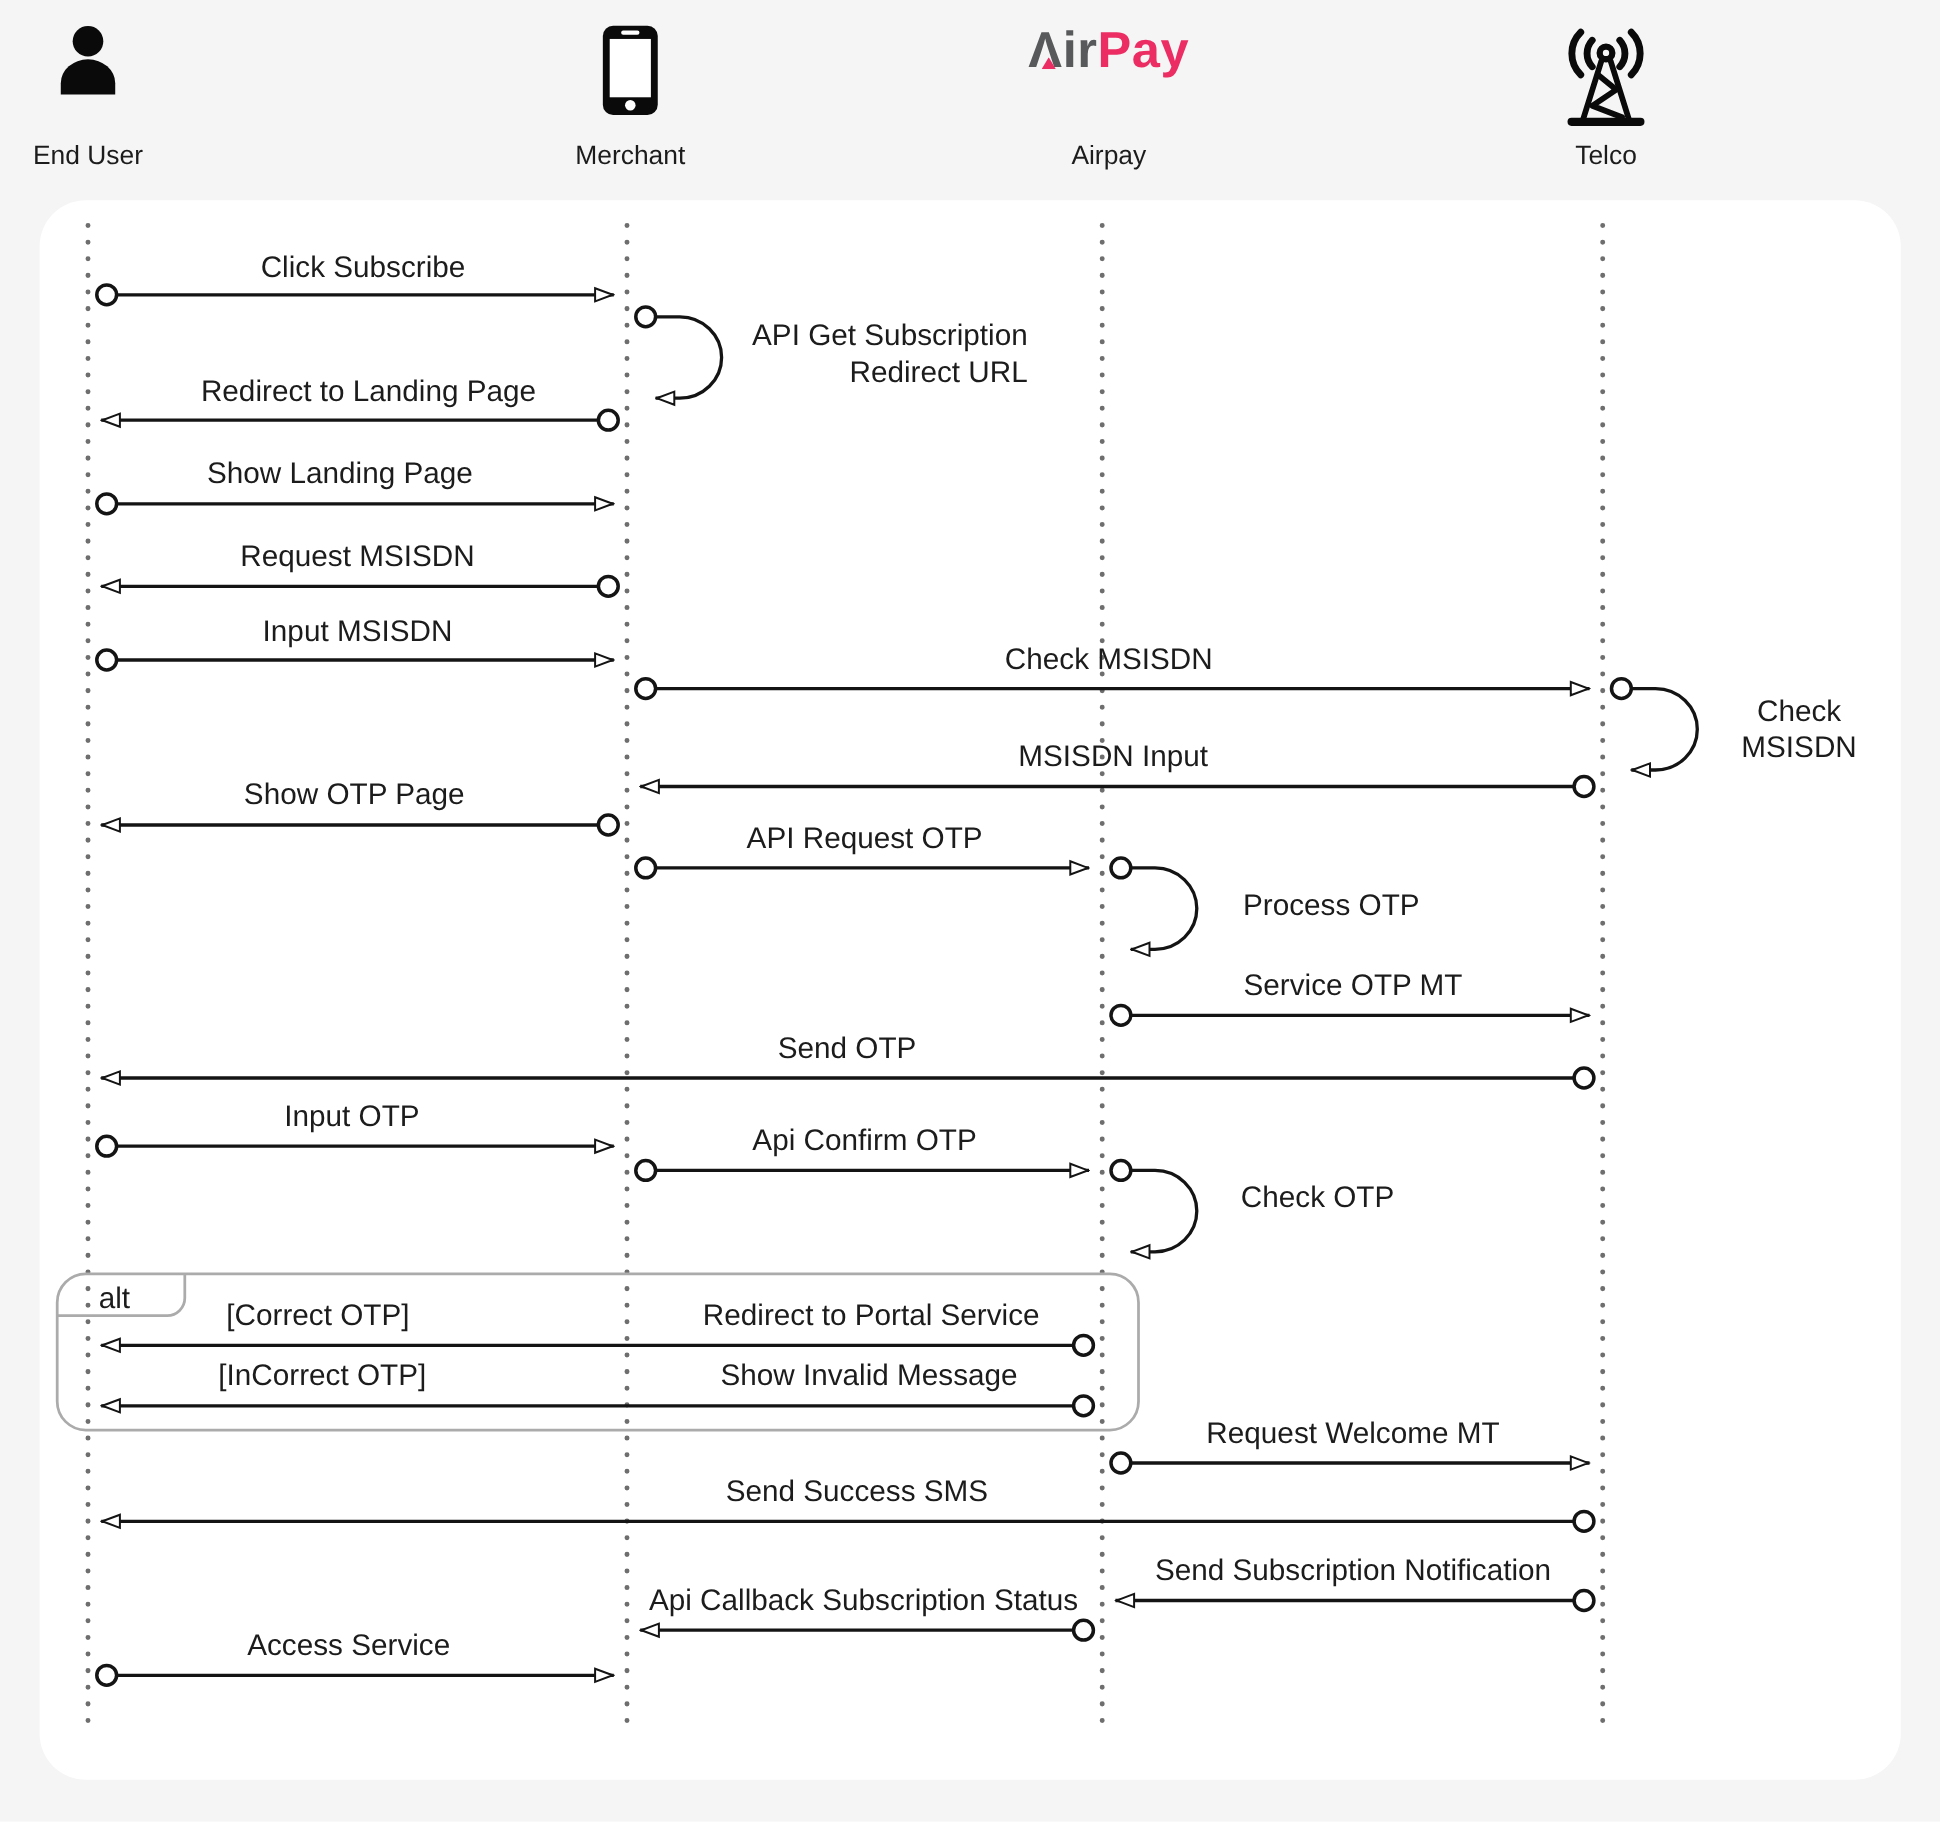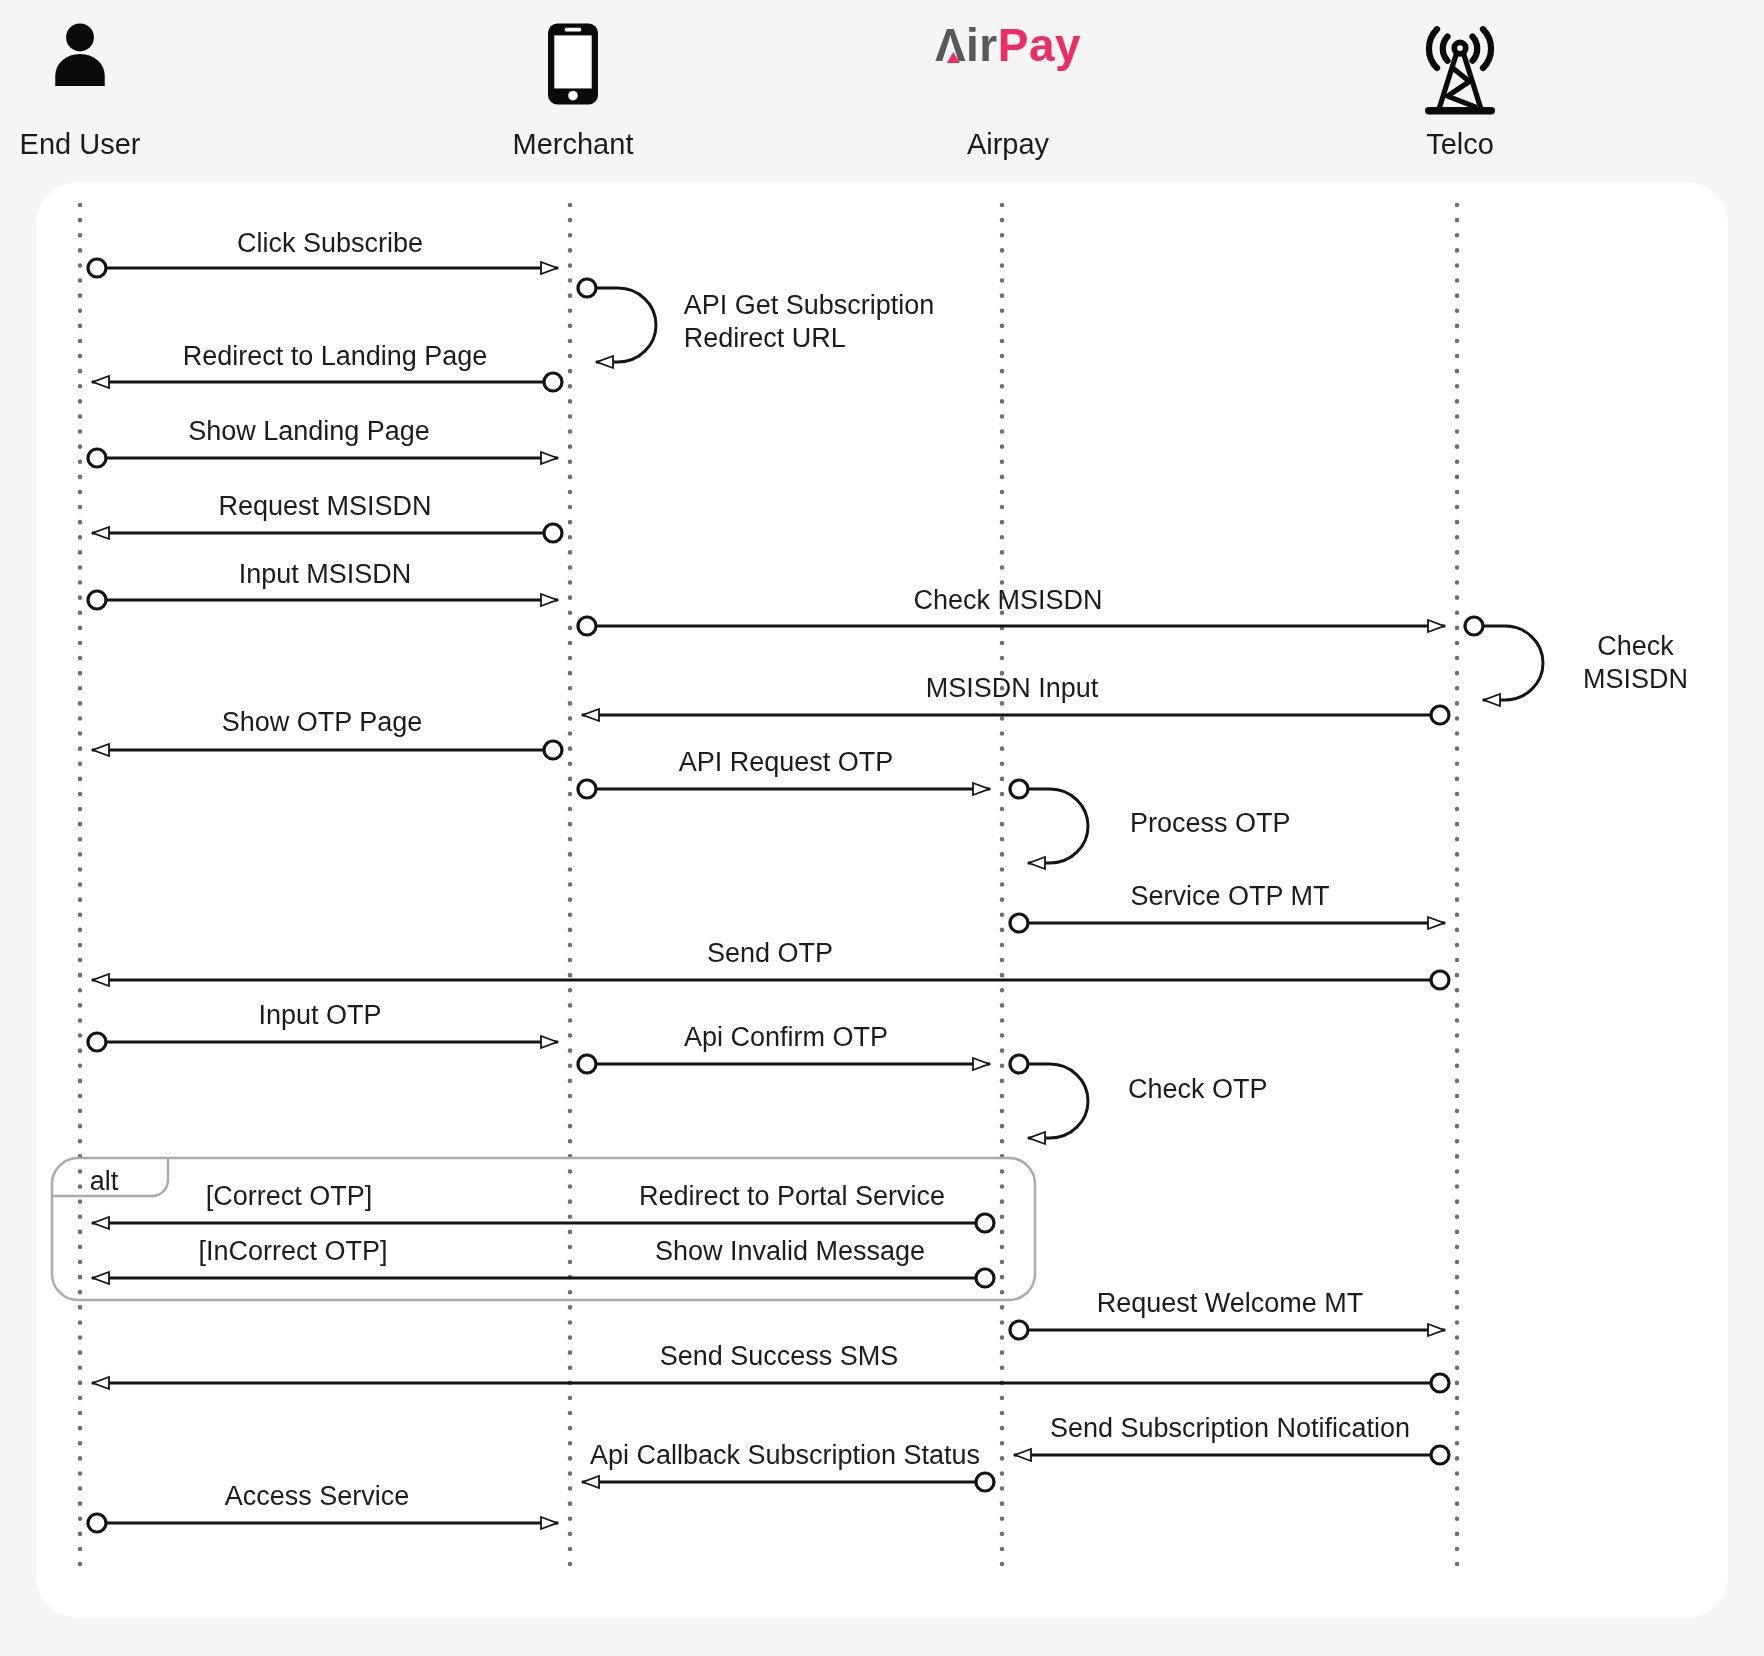--- a/index.html
+++ b/index.html
@@ -20,29 +20,29 @@
   }
   svg.overlay{position:absolute;left:0;top:0;}
   .lifeline{stroke:var(--lifeline);stroke-width:4.5;stroke-dasharray:0.1 15;stroke-linecap:round;fill:none;}
   .msg-line{stroke:var(--line);stroke-width:3;fill:none;}
   .msg-circle{fill:#fff;stroke:var(--line);stroke-width:3.2;}
   .loop-path{fill:none;stroke:var(--line);stroke-width:3;}
   .alt-box{fill:none;stroke:var(--alt_border);stroke-width:2.5;}
   .arrow-head{fill:#fff;stroke:var(--line);stroke-width:1.8;stroke-linejoin:miter;}
   .label{
     position:absolute;transform:translate(-50%,-50%);
-    font-size:27px;line-height:33px;white-space:pre-line;text-align:left;color:var(--text);
+    font-size:27px;line-height:33px;white-space:pre-line;text-align:right;color:var(--text);
   }
   .label.left{transform:translateY(-50%);text-align:center;}
   .actor{
     position:absolute;top:22px;width:260px;transform:translateX(-50%);
     display:flex;flex-direction:column;align-items:center;
   }
   .actor-icon{height:98px;display:flex;align-items:flex-start;justify-content:center;}
-  .actor-label{font-size:29px;margin-top:8px;color:var(--text);}
+  .actor-label{font-size:24px;margin-top:8px;color:var(--text);}
   .logo{position:relative;font-size:46px;font-weight:bold;letter-spacing:0.5px;line-height:46px;}
   .logo .p1{color:var(--brand_gray);}
   .logo .p2{color:var(--brand_pink);}
   .logo-tri{
     position:absolute;left:12px;bottom:5px;width:13px;height:11px;
     background:var(--brand_pink);clip-path:polygon(50% 0,100% 100%,0 100%);
   }
 </style>
 </head>
 <body>

